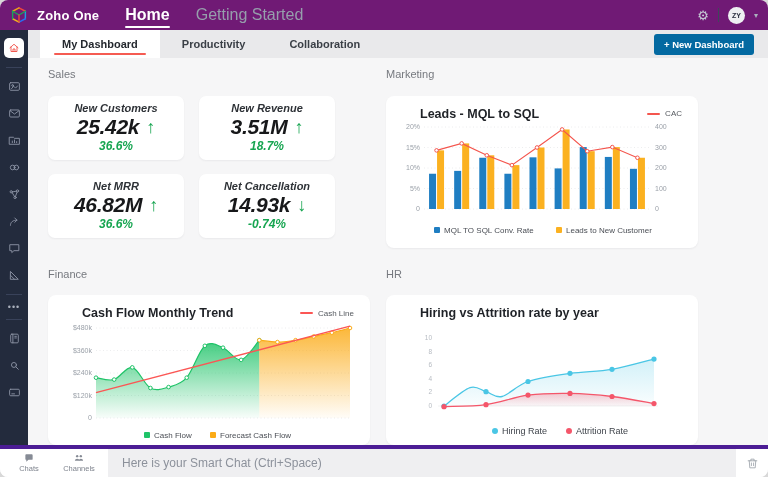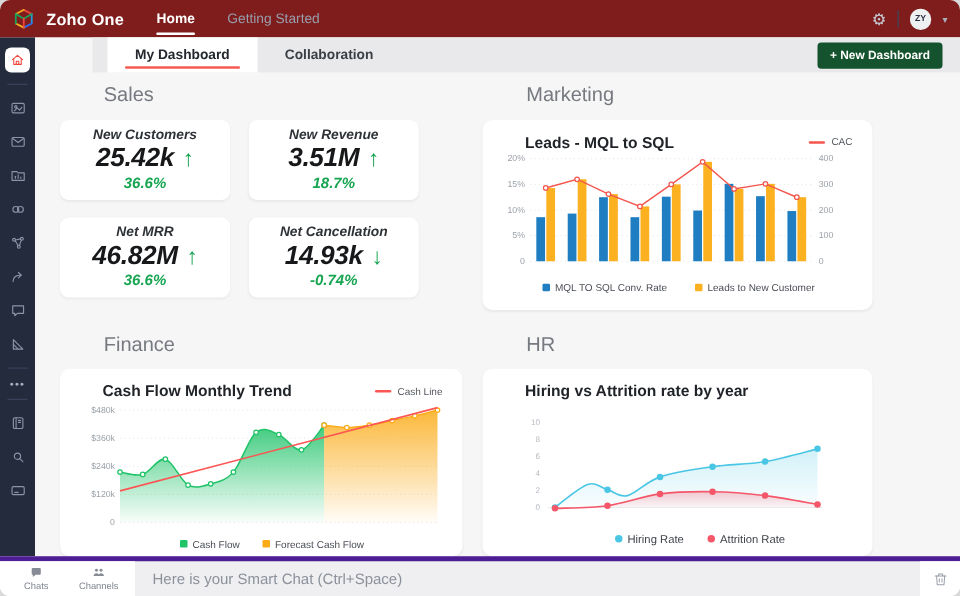--- a/index.html
+++ b/index.html
@@ -1,55 +1,55 @@
 <!DOCTYPE html>
 <html><head>
 <meta charset="utf-8">
 <style>
   html,body{margin:0;padding:0;background:#d8d8d8;}
   *{box-sizing:border-box;}
   .app{width:768px;height:477px;font-family:"Liberation Sans",sans-serif;overflow:hidden;
        display:flex;flex-direction:column;background:#f6f6f7;border-radius:8px;}
   
-  .topbar{height:30px;background:#7f1d1d;display:flex;align-items:center;padding:0 10px;flex:0 0 auto;}
+  .topbar{height:30px;background:#701a75;display:flex;align-items:center;padding:0 10px;flex:0 0 auto;}
   .logo{width:18px;height:18px;display:flex;align-items:center;}
   .brand{color:#fff;font-size:13px;font-weight:700;margin-left:9px;letter-spacing:.2px;}
   .topnav{display:flex;margin-left:26px;gap:26px;height:30px;}
-  .tlink{display:flex;align-items:center;font-size:11px;color:#969eac;position:relative;cursor:pointer;}
+  .tlink{display:flex;align-items:center;font-size:16px;color:#969eac;position:relative;cursor:pointer;}
   .tlink.active{color:#fff;font-weight:700;}
   .tlink.active::after{content:'';position:absolute;left:0;right:0;bottom:2px;height:2px;background:#fff;border-radius:1px;}
   .tright{margin-left:auto;display:flex;align-items:center;gap:9px;}
   .gear{color:#c7ccd6;font-size:13px;cursor:pointer;line-height:1;}
   .tdivider{width:1px;height:14px;background:#3e4759;}
   .avatar{width:17px;height:17px;border-radius:50%;background:#eef0f2;color:#2b3040;font-size:7px;
           font-weight:700;display:flex;align-items:center;justify-content:center;cursor:pointer;}
   .caret{color:#aab1bd;font-size:8px;cursor:pointer;}
   
   .middle{display:flex;flex:1 1 auto;min-height:0;}
   .sidebar{width:28px;background:#232b3d;display:flex;flex-direction:column;align-items:center;padding-top:8px;flex:0 0 auto;}
   .side-home{width:20px;height:20px;background:#fff;border-radius:5px;display:flex;align-items:center;
              justify-content:center;color:#f0483e;margin-bottom:4px;cursor:pointer;}
   .side-home svg{width:12px;height:12px;}
   .sdiv{width:16px;height:1px;background:#39425a;margin:5px 0;}
   .si{height:27px;width:100%;display:flex;align-items:center;justify-content:center;color:#8b93a5;cursor:pointer;}
   .si svg{width:13px;height:13px;}
   .more{color:#aab0bc;font-size:9px;letter-spacing:1px;height:14px;display:flex;align-items:center;cursor:pointer;}
   .main{flex:1;display:flex;flex-direction:column;background:#f6f6f7;min-width:0;}
   
-  .tabbar{height:28px;background:#e9e9eb;display:flex;align-items:stretch;flex:0 0 auto;margin-left:46px;}
+  .tabbar{height:28px;background:#e9e9eb;display:flex;align-items:stretch;flex:0 0 auto;}
   .tab{padding:0 22px;display:flex;align-items:center;font-size:11px;font-weight:700;color:#3a3f46;position:relative;cursor:pointer;}
   .tab:first-child{margin-left:12px;}
   .tab.active{background:#fff;color:#24282e;}
   .tab.active::after{content:'';position:absolute;left:14px;right:14px;bottom:3px;height:2.5px;border-radius:2px;background:#f55b52;}
-  .newdash{margin-left:auto;margin-right:14px;align-self:center;background:#14532d;color:#fff;font-size:9.5px;
+  .newdash{margin-left:auto;margin-right:14px;align-self:center;background:#0369a1;color:#fff;font-size:9.5px;
            font-weight:600;border:none;border-radius:3px;padding:5px 10px;cursor:pointer;font-family:inherit;}
   
   .content{flex:1;padding:10px 0 0 20px;display:grid;grid-template-columns:322px 312px;
            grid-template-rows:auto 152px auto 150px;column-gap:16px;row-gap:6px;align-items:start;}
-  .seclabel{font-size:16px;color:#76797f;height:15px;margin-left:35px;}
+  .seclabel{font-size:11px;color:#76797f;height:15px;}
   .seclabel.row2{margin-top:14px;}
   .kpi-grid{display:grid;grid-template-columns:136px 136px;grid-template-rows:64px 64px;gap:14px 15px;font-style:italic;}
   .kpi{background:#fff;border-radius:7px;box-shadow:0 1px 2px rgba(30,35,45,.06);display:flex;flex-direction:column;
        align-items:center;justify-content:center;gap:1px;}
   .kpi-title{font-size:11px;font-weight:600;color:#2e3237;}
   .kpi-line{display:flex;align-items:center;gap:7px;}
   .kpi-value{font-size:21px;font-weight:700;color:#17181a;letter-spacing:-.3px;line-height:1.1;}
   .kpi-arrow{font-size:18px;color:#17a551;line-height:1;}
   .kpi-change{font-size:12px;font-weight:700;color:#17a551;}
   .chart-card{background:#fff;border-radius:8px;box-shadow:0 1px 2px rgba(30,35,45,.06);height:100%;
@@ -187,20 +187,21 @@
         <svg viewBox="0 0 24 24" class="icon-stroke">
           <rect x="3" y="6" width="18" height="12" rx="2"></rect>
             <path d="M7 14.5 h5"></path>
         </svg>
       </span>
     </div>
 
     <div class="main">
       <div class="tabbar">
         <span class="tab active">My Dashboard</span>
+        <span class="tab">Productivity</span>
         <span class="tab">Collaboration</span>
         <button class="newdash">+ New Dashboard</button>
       </div>
 
       <div class="content">
 
         <div class="seclabel">Sales</div>
         <div class="seclabel">Marketing</div>
 
         <div class="kpi-grid">

